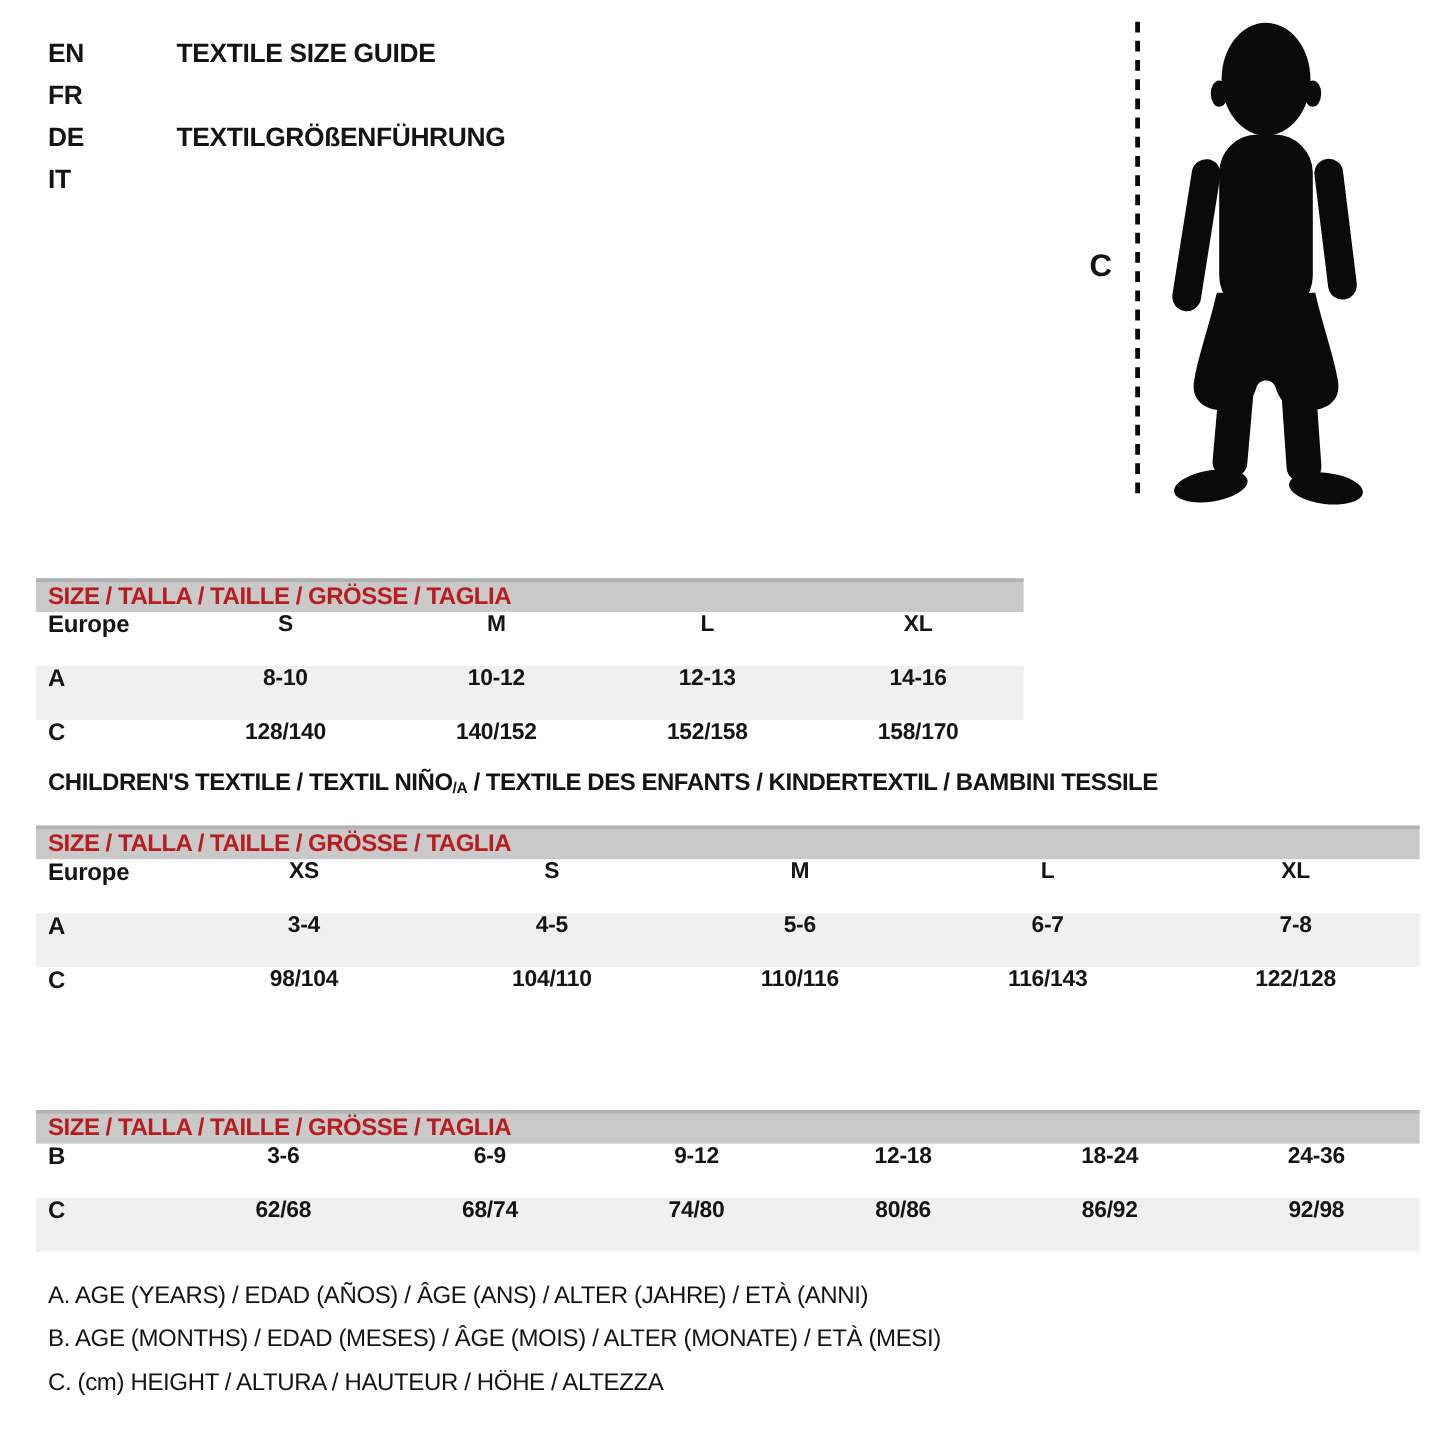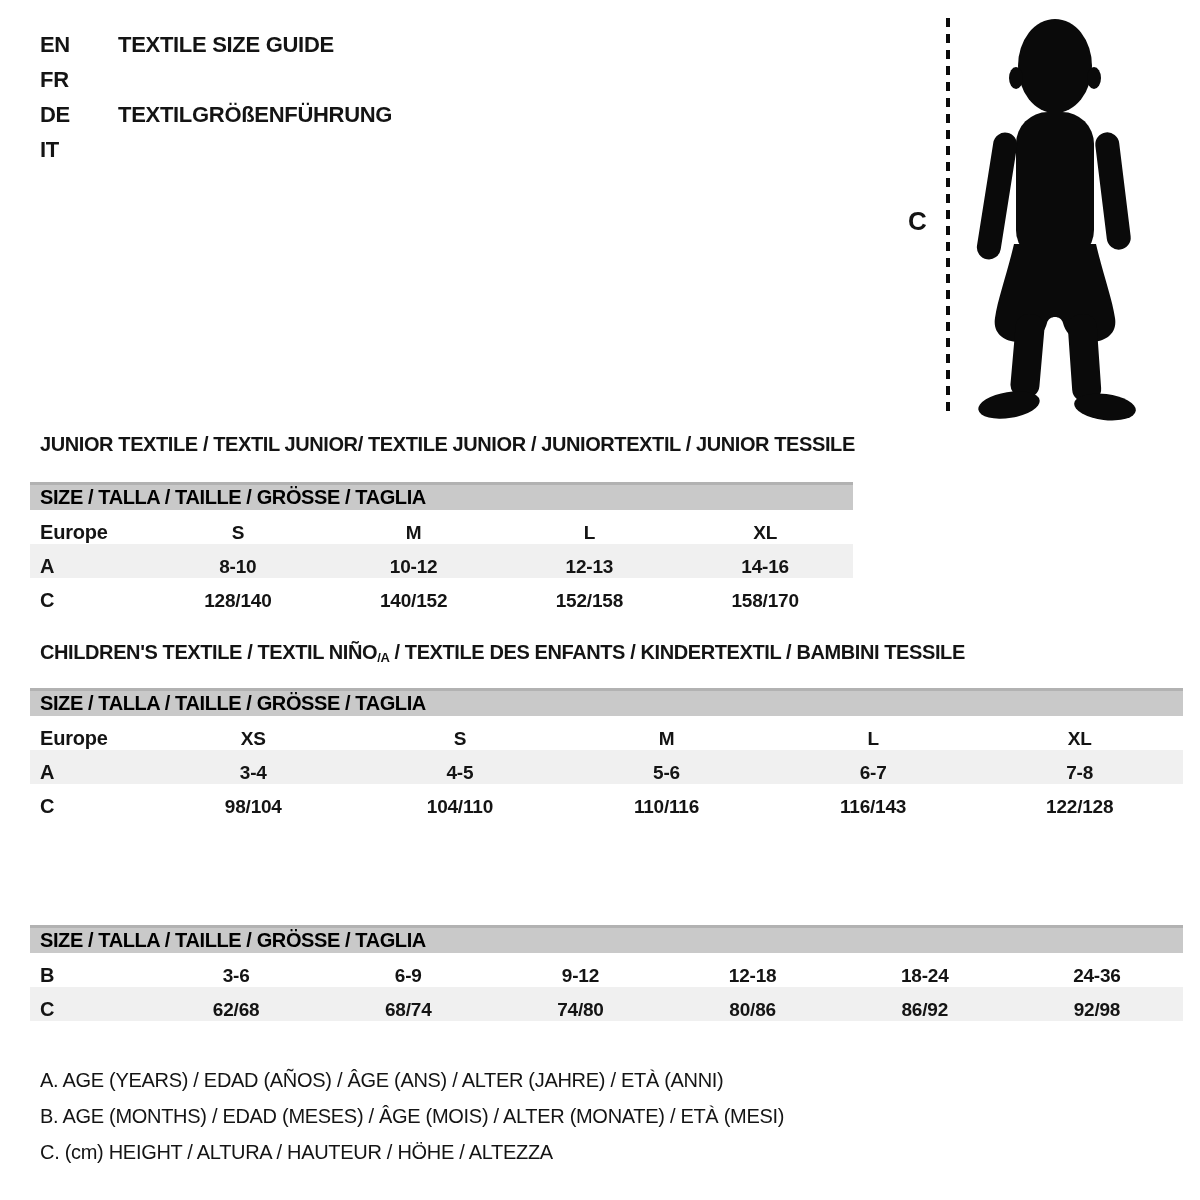--- a/index.html
+++ b/index.html
@@ -4,40 +4,40 @@
 <style>
   html,body{margin:0;padding:0;}
   body{
     width:1200px;height:1200px;background:#ffffff;
     font-family:"Liberation Sans",sans-serif;color:#141414;
   }
   .canvas{position:relative;width:1200px;height:1200px;background:#ffffff;overflow:hidden;}
 
   
   .lang-block{position:absolute;left:40px;top:27px;font-weight:bold;font-size:22px;letter-spacing:-0.3px;}
-  .lang-row{display:flex;height:35px;align-items:center;white-space:nowrap;}
+  .lang-row{display:flex;height:35px;align-items:center;white-space:nowrap;gap:29px;}
   .lang-code{width:78px;flex:0 0 78px;}
 
   
   .dash-line{position:absolute;left:944px;top:18px;}
   .figure-c{position:absolute;left:908px;top:206px;font-size:26px;font-weight:bold;}
   .silhouette{position:absolute;left:958px;top:16px;}
 
   
   .sec-heading{position:absolute;left:40px;font-weight:bold;font-size:20px;letter-spacing:-0.4px;white-space:nowrap;}
   #junior-heading{top:433px;}
   #children-heading{top:641px;}
   #babies-heading{top:845px;line-height:36px;}
   .sub{font-size:13px;vertical-align:-3px;}
 
   
   .size-table{position:absolute;left:30px;font-weight:bold;font-size:19px;letter-spacing:-0.2px;}
   .thead{height:25px;border-top:3px solid #b2b2b2;background:#c9c9c9;padding-left:10px;
-         line-height:25px;font-size:20px;letter-spacing:-0.4px;color:#000000;white-space:nowrap;}
-  .trow{display:flex;height:34px;align-items:flex-end;}
+         line-height:25px;font-size:20px;letter-spacing:-0.4px;color:#b91c1c;white-space:nowrap;}
+  .trow{display:flex;height:45px;align-items:flex-start;}
   .trow.alt{background:#f0f0f0;}
   .lbl{flex:0 0 110px;padding-left:10px;font-size:20px;}
   .cell{flex:1;text-align:center;}
   #junior-table{top:482px;width:823px;}
   #children-table{top:688px;width:1153px;}
   #babies-table{top:925px;width:1153px;}
 
   
   .legend{position:absolute;left:40px;top:1062px;font-weight:normal;font-size:20px;letter-spacing:-0.3px;}
   .legend-line{height:36px;display:flex;align-items:center;white-space:nowrap;}
@@ -77,21 +77,20 @@
       <rect x="27" y="116" width="24" height="128" rx="12" transform="rotate(9 39 180)"></rect>
       <rect x="143" y="116" width="24" height="118" rx="12" transform="rotate(-7 155 175)"></rect>
       <path d="M56 228 C49 258 40 282 37 302 C34 321 52 329 71 325 C81 323 87 315 89 307 C91 299 103 299 105 307 C107 315 113 323 123 325 C142 329 160 321 157 302 C154 282 145 258 138 228 Z"></path>
       <rect x="55" y="298" width="29" height="84" rx="13" transform="rotate(5 69 340)"></rect>
       <rect x="112" y="298" width="29" height="88" rx="13" transform="rotate(-4 126 342)"></rect>
       <ellipse cx="51" cy="389" rx="31" ry="13" transform="rotate(-9 51 389)"></ellipse>
       <ellipse cx="147" cy="391" rx="31" ry="13" transform="rotate(7 147 391)"></ellipse>
     </g>
   </svg>
 
-  <div class="sec-heading" id="junior-heading">JUNIOR TEXTILE / TEXTIL JUNIOR/ TEXTILE JUNIOR / JUNIORTEXTIL / JUNIOR TESSILE</div>
   <div class="size-table" id="junior-table">
     <div class="thead">SIZE / TALLA / TAILLE / GRÖSSE / TAGLIA</div>
     <div class="trow">
       <div class="lbl">Europe</div>
       <div class="cell">S</div>
       <div class="cell">M</div>
       <div class="cell">L</div>
       <div class="cell">XL</div>
     </div>
     <div class="trow alt">

